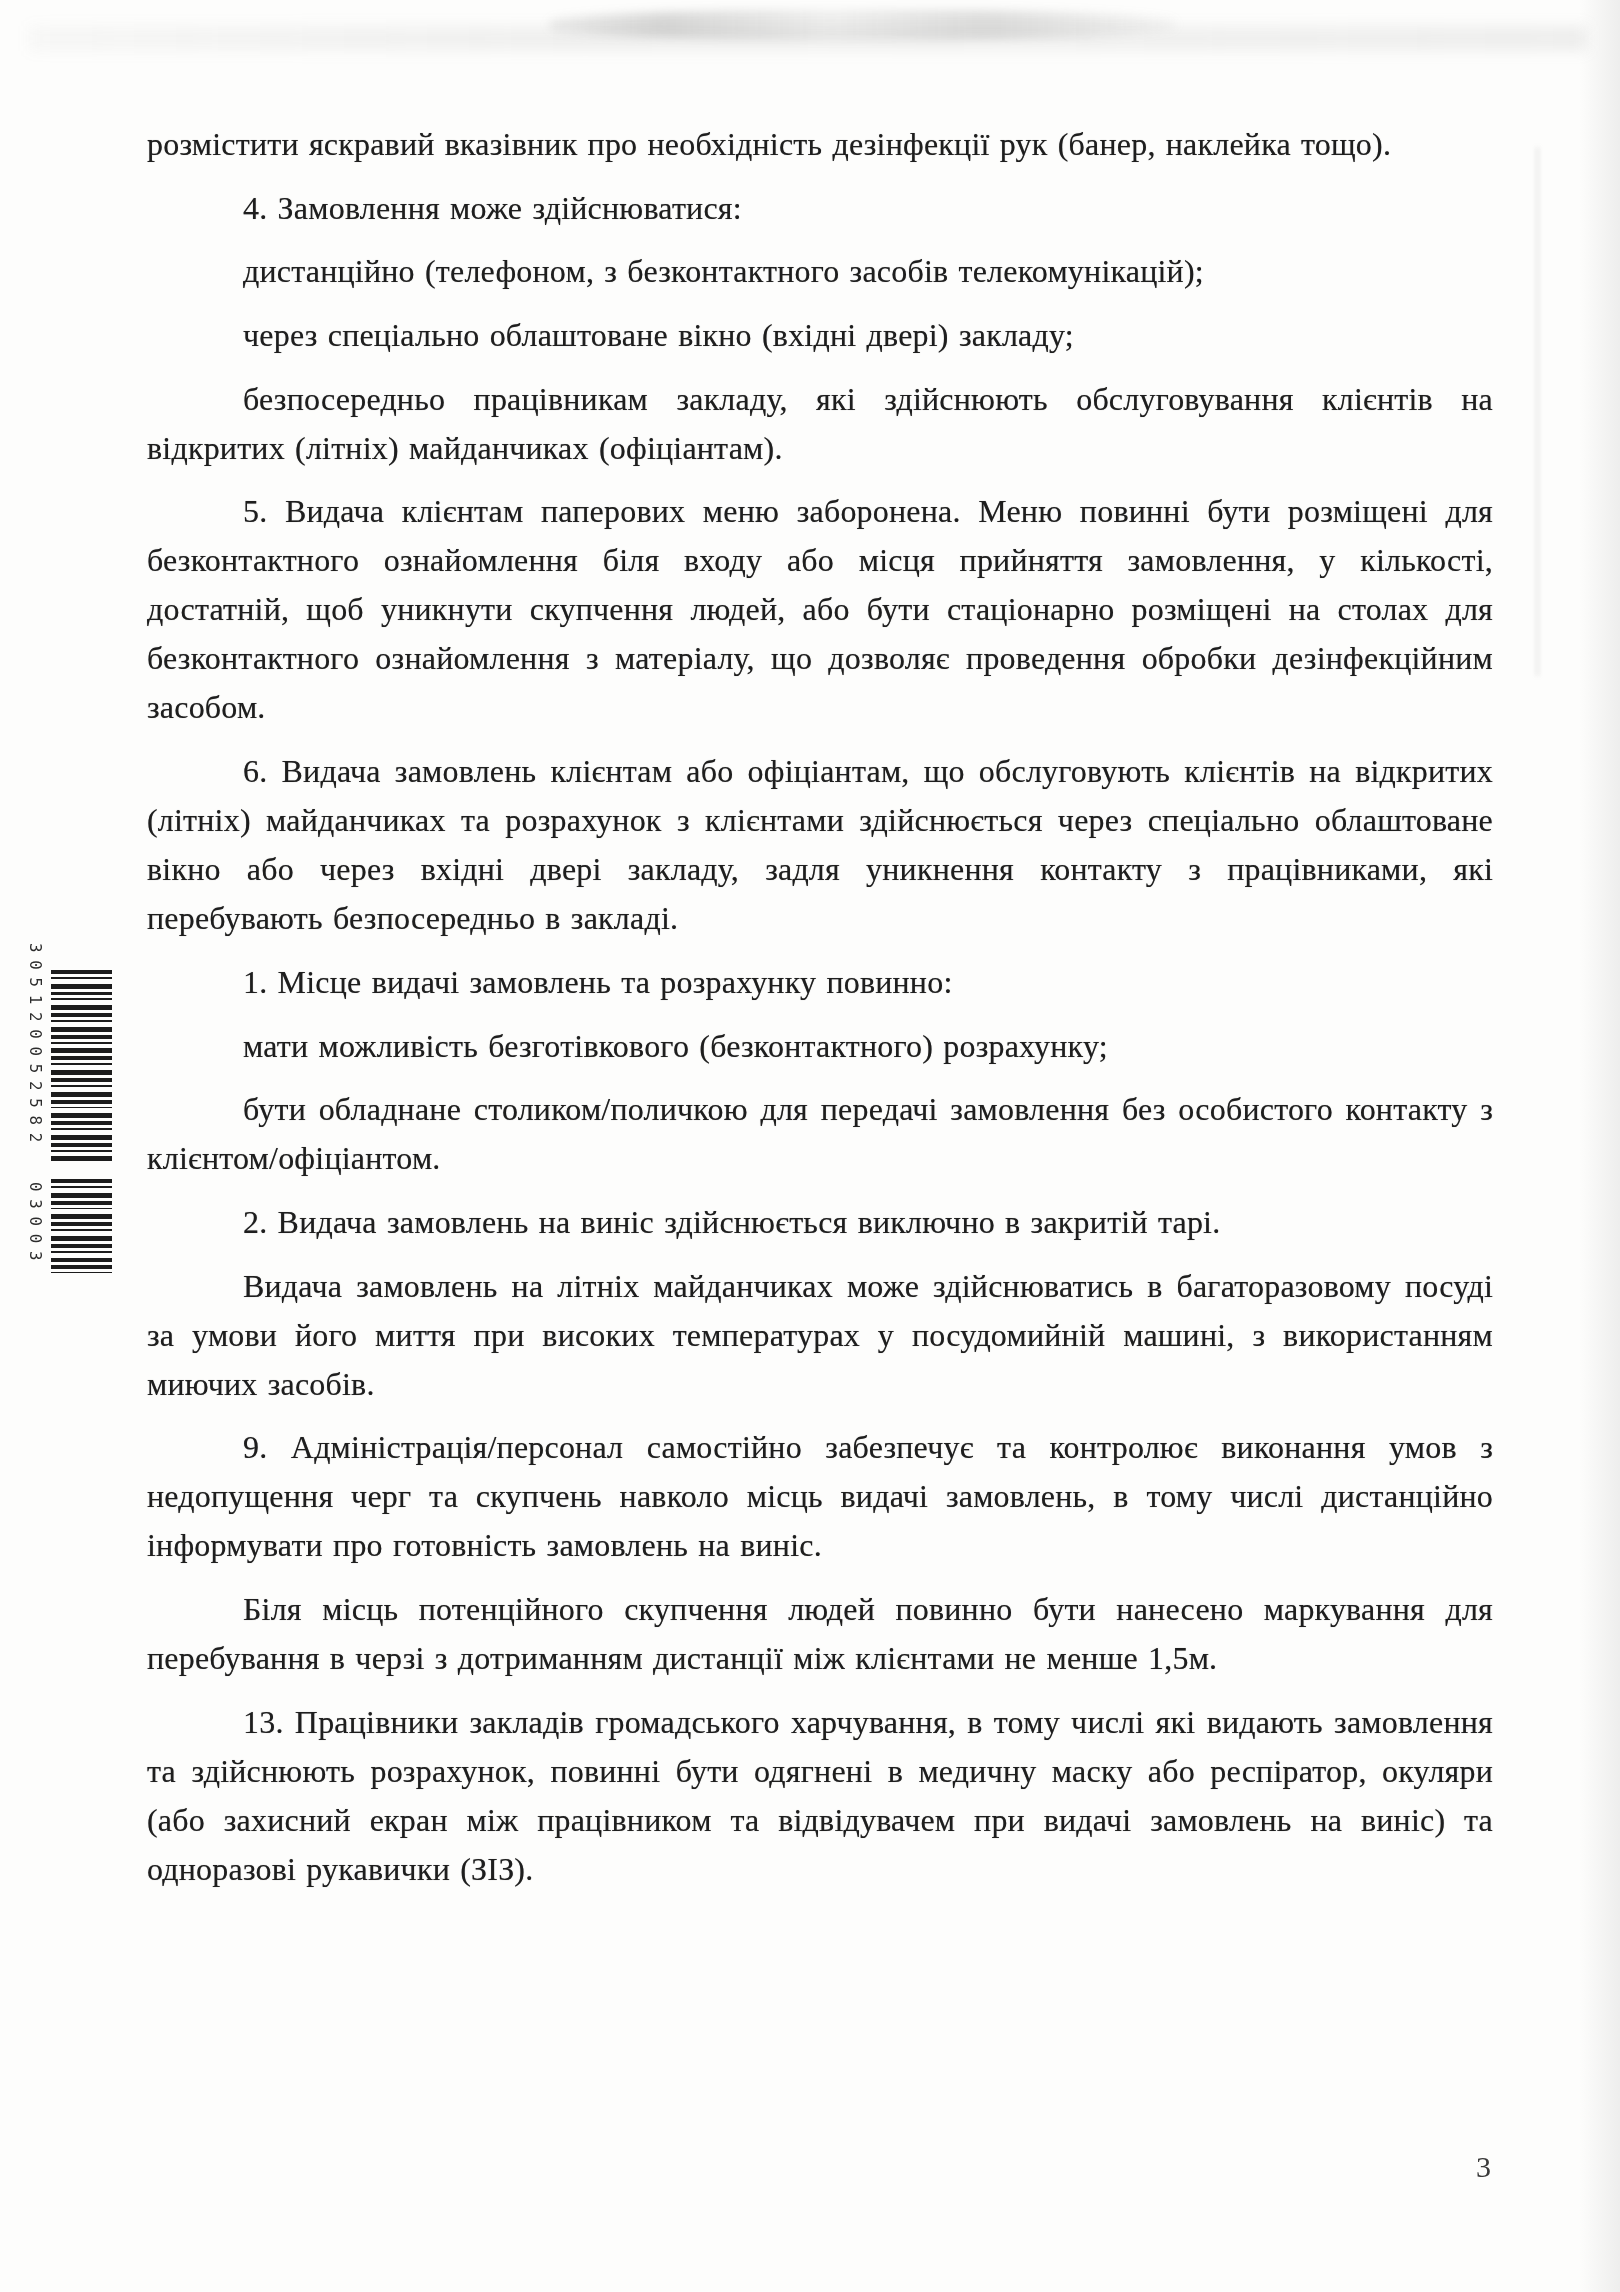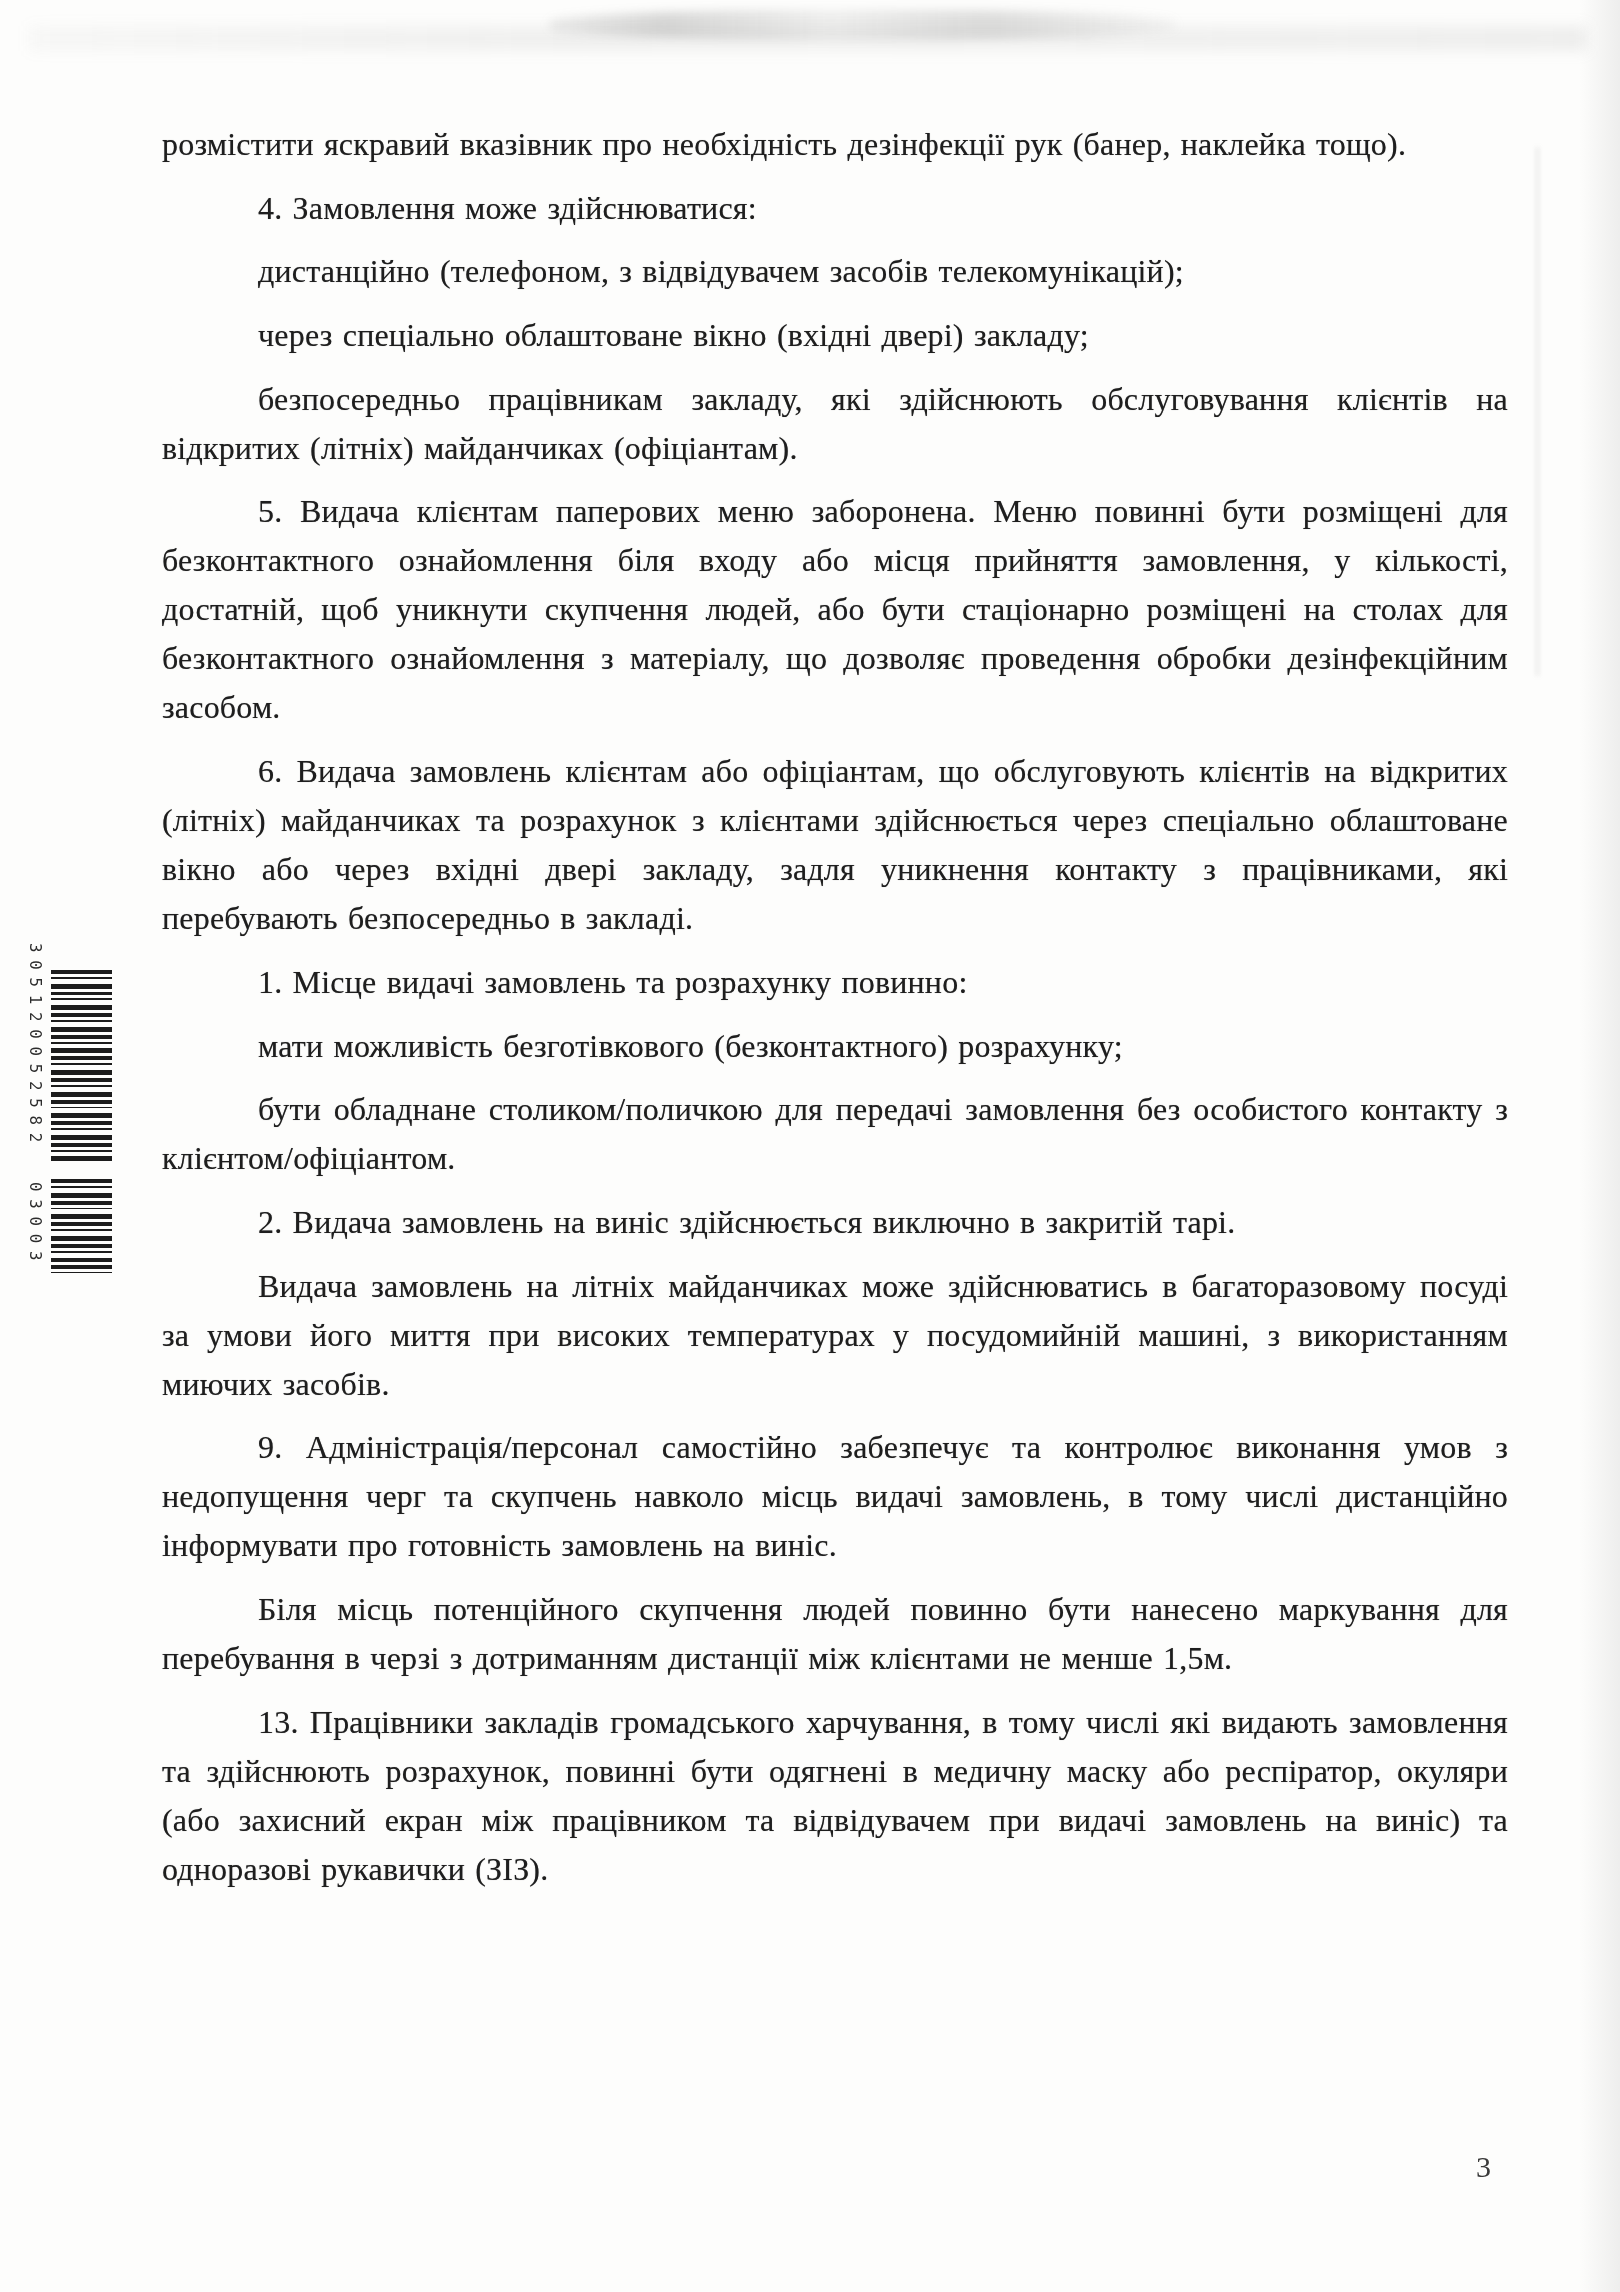--- a/index.html
+++ b/index.html
@@ -86,21 +86,21 @@
     font-family: "DejaVu Sans Mono", monospace;
     font-size: 15.7px;
     color: #2c2c2c;
     white-space: nowrap;
   }
   .digits-main { position: absolute; left: 2px; bottom: 0; letter-spacing: 7.8px; }
   .digits-secondary { position: absolute; left: 241px; bottom: 0; letter-spacing: 7.8px; }
   
   .content {
     position: absolute;
-    left: 162px; top: 120px;
+    left: 147px; top: 120px;
     width: 1346px;
     font-size: 32px;
     line-height: 49px;
     color: #1e1e1e;
     text-shadow: 0 0 0.7px rgba(20,20,20,0.55);
   }
   .content p {
     margin: 0 0 14.7px 0;
     text-align: justify;
     text-align-last: left;
@@ -132,21 +132,21 @@
     <div class="barcode-digits">
       <span class="digits-main">305120052582</span>
       <span class="digits-secondary">03003</span>
     </div>
   </div>
 </div>
 
 <div class="content">
   <p class="continuation">розмістити яскравий вказівник про необхідність дезінфекції рук (банер, наклейка тощо).</p>
   <p>4. Замовлення може здійснюватися:</p>
-  <p>дистанційно (телефоном, з відвідувачем засобів телекомунікацій);</p>
+  <p>дистанційно (телефоном, з безконтактного засобів телекомунікацій);</p>
   <p>через спеціально облаштоване вікно (вхідні двері) закладу;</p>
   <p>безпосередньо працівникам закладу, які здійснюють обслуговування клієнтів на відкритих (літніх) майданчиках (офіціантам).</p>
   <p>5. Видача клієнтам паперових меню заборонена. Меню повинні бути розміщені для безконтактного ознайомлення біля входу або місця прийняття замовлення, у кількості, достатній, щоб уникнути скупчення людей, або бути стаціонарно розміщені на столах для безконтактного ознайомлення з матеріалу, що дозволяє проведення обробки дезінфекційним засобом.</p>
   <p>6. Видача замовлень клієнтам або офіціантам, що обслуговують клієнтів на відкритих (літніх) майданчиках та розрахунок з клієнтами здійснюється через спеціально облаштоване вікно або через вхідні двері закладу, задля уникнення контакту з працівниками, які перебувають безпосередньо в закладі.</p>
   <p>1. Місце видачі замовлень та розрахунку повинно:</p>
   <p>мати можливість безготівкового (безконтактного) розрахунку;</p>
   <p>бути обладнане столиком/поличкою для передачі замовлення без особистого контакту з клієнтом/офіціантом.</p>
   <p>2. Видача замовлень на виніс здійснюється виключно в закритій тарі.</p>
   <p>Видача замовлень на літніх майданчиках може здійснюватись в багаторазовому посуді за умови його миття при високих температурах у посудомийній машині, з використанням миючих засобів.</p>
   <p>9. Адміністрація/персонал самостійно забезпечує та контролює виконання умов з недопущення черг та скупчень навколо місць видачі замовлень, в тому числі дистанційно інформувати про готовність замовлень на виніс.</p>

